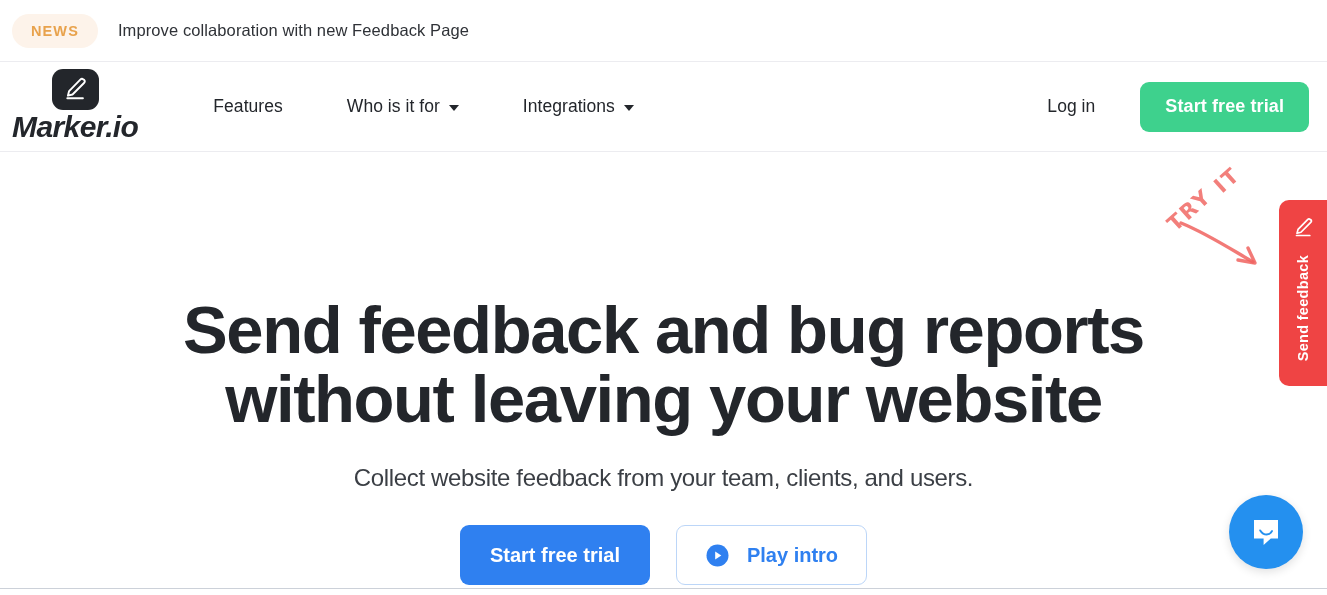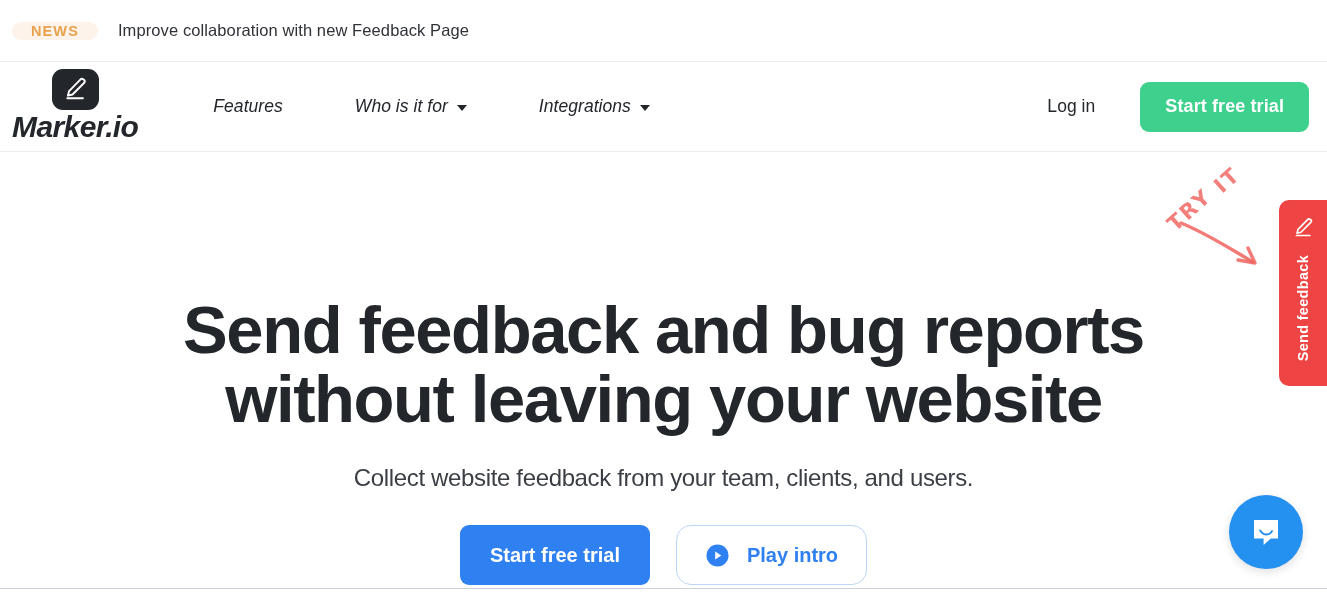--- a/index.html
+++ b/index.html
@@ -29,21 +29,21 @@
     display: flex;
     align-items: center;
     padding-left: 12px;
     background: #ffffff;
     border-bottom: 1px solid #ececf0;
   }
   .news-badge {
     display: inline-flex;
     align-items: center;
     justify-content: center;
-    height: 18px;
+    height: 34px;
     padding: 0 19px;
     border-radius: 17px;
     background: #fdf3ea;
     color: #e8a24c;
     font-size: 14.5px;
     font-weight: 700;
     letter-spacing: 1.1px;
     cursor: pointer;
   }
   .news-text {
@@ -85,21 +85,21 @@
   }
   .brand-name {
     font-size: 30px;
     font-weight: 700;
     font-style: italic;
     color: #23262b;
     letter-spacing: -0.6px;
     white-space: nowrap;
   }
 
-  .nav-left { display: flex; align-items: center; gap: 8px; font-style: italic; }
+  .nav-left { display: flex; align-items: center; gap: 0; }
   .nav-right {
     display: flex;
     align-items: center;
     margin-left: auto;
     gap: 0;
   }
   .nav-item {
     display: inline-flex;
     align-items: center;
     gap: 9px;
@@ -192,21 +192,21 @@
     font-family: inherit;
     white-space: nowrap;
   }
   .btn-secondary {
     display: inline-flex;
     align-items: center;
     justify-content: center;
     gap: 17px;
     height: 60px;
     padding: 0 28px;
-    border-radius: 15px;
+    border-radius: 9px;
     background: #ffffff;
     border: 1.6px solid #bcd6f8;
     color: #2f80f0;
     font-size: 20px;
     font-weight: 700;
     cursor: pointer;
     font-family: inherit;
     white-space: nowrap;
   }
 

